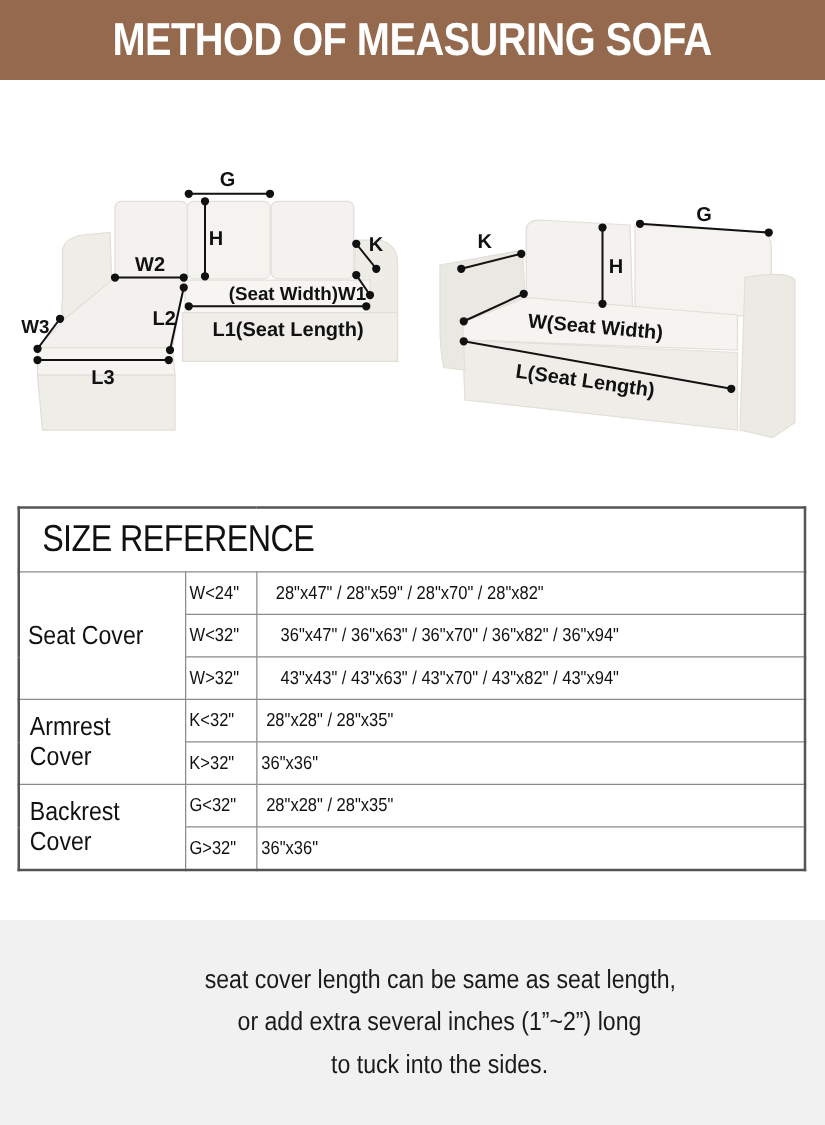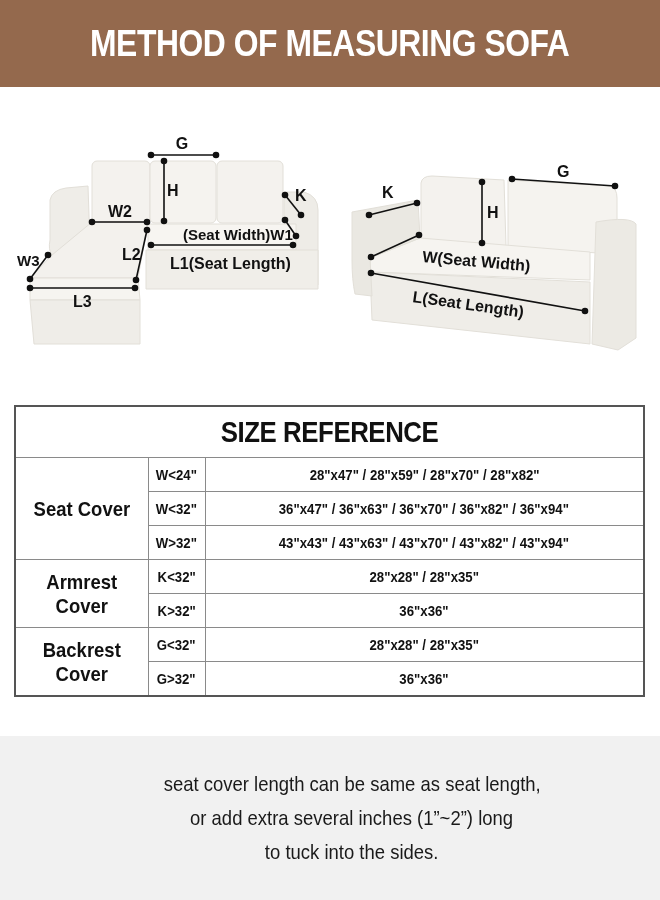--- a/index.html
+++ b/index.html
@@ -1,28 +1,28 @@
 <!DOCTYPE html>
 <html><head>
 <meta charset="utf-8">
 <style>
   html, body { margin:0; padding:0; }
   body { width:660px; height:900px; background:#ffffff; position:relative; overflow:hidden;
          font-family:"Liberation Sans", sans-serif; color:#111; }
-  .banner { position:absolute; left:0; top:0; width:660px; height:87px; background:#94694d;
+  .banner { position:absolute; left:0; top:0; width:660px; height:64px; background:#94694d;
             display:flex; align-items:center; justify-content:center; }
   .banner h1 { margin:0; color:#fff; font-family:"Liberation Sans", sans-serif; font-weight:bold;
                font-size:37px; letter-spacing:-0.5px; transform:scaleX(0.86); white-space:nowrap; }
   .diagram { position:absolute; left:0; top:110px; width:660px; height:260px; }
   .diagram svg { width:660px; height:260px; display:block; }
   .lbl { font-family:"Liberation Sans", sans-serif; font-weight:bold; fill:#111; }
   table.ref { position:absolute; left:14px; top:405px; width:631px; border-collapse:collapse;
               border:2px solid #555; table-layout:fixed; }
-  table.ref td { border:1px solid #8a8a8a; text-align:center; vertical-align:middle; padding:0;
-                 font-family:"Liberation Sans", sans-serif; font-weight:bold; color:#111;
+  table.ref td { border:1px solid #8a8a8a; text-align:left; vertical-align:middle; padding:0;
+                 font-family:"Liberation Sans", sans-serif; font-weight:normal; color:#111;
                  height:33px; font-size:14px; }
   table.ref td.title { height:50px; font-size:30px; letter-spacing:-0.5px; }
   table.ref td.title span { display:inline-block; transform:scaleX(0.86); }
   table.ref td.cat { font-size:21px; }
   table.ref td.cat span, table.ref td.cond span, table.ref td.val span { display:inline-block; transform:scaleX(0.88); }
   table.ref td.cond { font-size:15px; }
   table.ref td.val { font-size:15px; }
   .note { position:absolute; left:0; top:736px; width:660px; height:164px; background:#f1f1f1;
           display:flex; flex-direction:column; align-items:center; justify-content:center;padding-left:22px; }
   .note p { margin:0; font-family:"Liberation Sans", sans-serif; font-size:21px; color:#1a1a1a;

